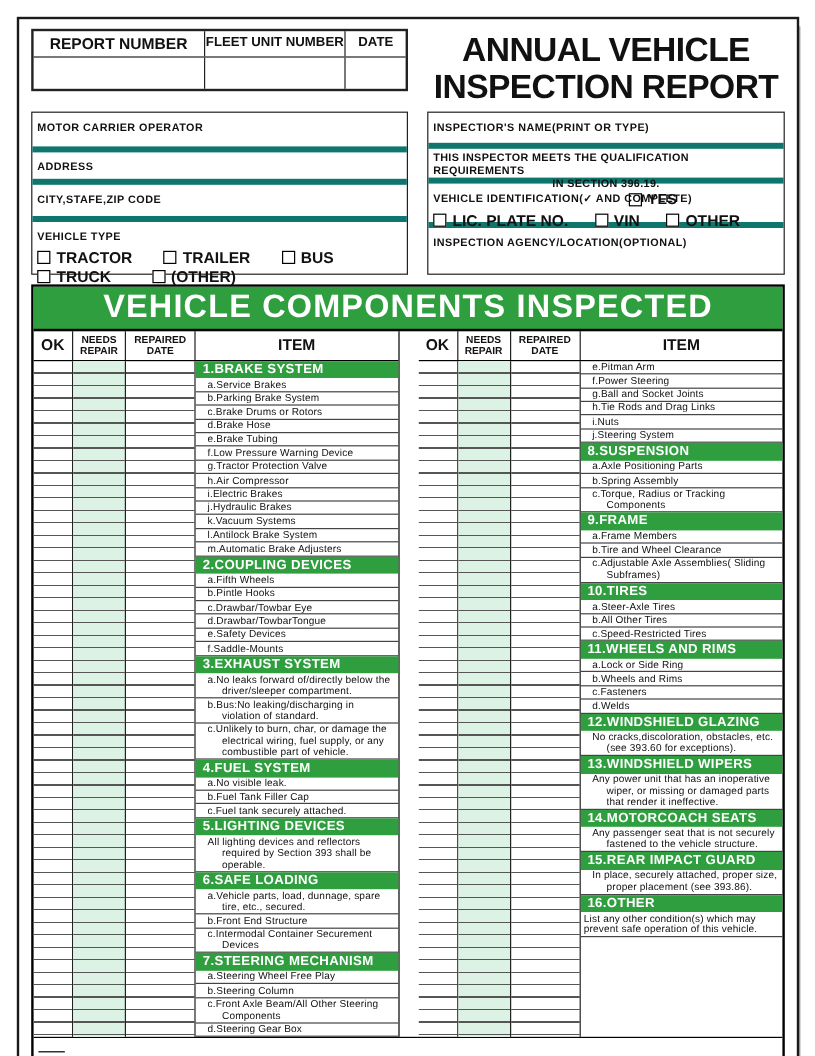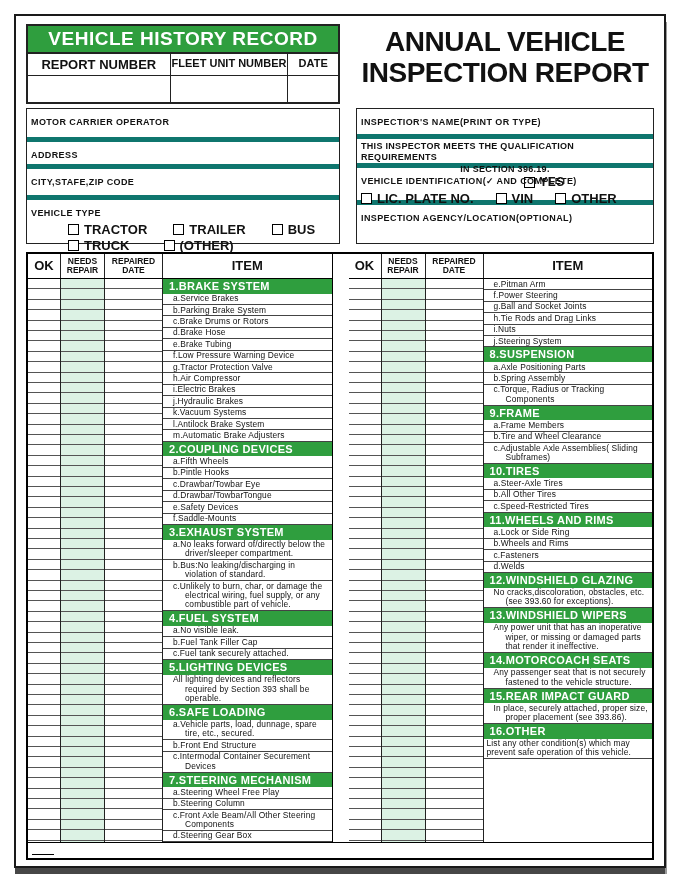--- a/index.html
+++ b/index.html
@@ -29,21 +29,21 @@
   .box{border:1.5px solid #222;box-sizing:border-box;background:#fff;}
   .carrier-box{width:314px;}
   .inspector-box{flex:1;}
   .frow{border-bottom:5px solid #0f766e;padding:2px 4px;box-sizing:border-box;}
   .frow:last-child{border-bottom:none;}
   .lbl{font-size:9px;font-weight:bold;letter-spacing:.4px;}
   .r-oper{height:33px;}
   .r-addr{height:27px;}
   .r-city{height:31px;}
   .r-vt{height:42px;}
-  .cbrow{display:flex;gap:26px;font-size:13px;font-weight:bold;margin-top:2px;align-items:center;margin-left:37px;}
+  .cbrow{display:flex;gap:26px;font-size:13px;font-weight:bold;margin-top:2px;align-items:center;}
   .cbrow2{gap:34px;margin-top:1px;}
   .cb{width:9px;height:9px;border:1.3px solid #000;display:inline-block;margin-right:5px;
       vertical-align:-1px;background:#fff;flex:none;}
   .cbitem{display:flex;align-items:center;white-space:nowrap;}
   .r-insp{height:30px;}
   .r-qual{height:29px;font-size:9px;font-weight:bold;letter-spacing:.3px;line-height:1.25;}
   .qual2{display:flex;align-items:center;flex-direction:column;}
   .yes-wrap{margin-left:78px;display:flex;align-items:center;font-size:12px;}
   .r-vid{height:37px;}
   .vidrow{display:flex;gap:22px;font-size:13px;font-weight:bold;margin-top:3px;align-items:center;}
@@ -81,21 +81,20 @@
                 font-size:8.2px;font-weight:bold;letter-spacing:.2px;padding:3px 4px;white-space:nowrap;}
   .mark-blank{display:inline-block;width:22px;border-bottom:1px solid #000;height:8px;}
 </style>
 </head>
 <body>
 
 <div class="sheet">
 
   <div class="top-row">
     <div class="history-box">
-      <div class="history-title">VEHICLE HISTORY RECORD</div>
       <div class="history-cols">
         <div class="hc hc1">REPORT NUMBER</div>
         <div class="hc hc2">FLEET UNIT NUMBER</div>
         <div class="hc hc3">DATE</div>
       </div>
       <div class="history-inputs">
         <div class="hi hi1"></div>
         <div class="hi hi2"></div>
         <div class="hi hi3"></div>
       </div>
@@ -177,20 +176,21 @@
             </span>
         </div>
       </div>
       <div class="frow r-agency">
         <span class="lbl">INSPECTION AGENCY/LOCATION(OPTIONAL)</span>
       </div>
     </div>
   </div>
 
   <div class="components">
+    <div class="banner">VEHICLE COMPONENTS INSPECTED</div>
     <div class="halves">
 
       <div class="half half-left">
         <div class="col-headers">
           <div class="ch ch-ok">OK</div>
           <div class="ch ch-nr">NEEDS REPAIR</div>
           <div class="ch ch-rd">REPAIRED DATE</div>
           <div class="ch ch-item">ITEM</div>
         </div>
         <div class="half-body">

